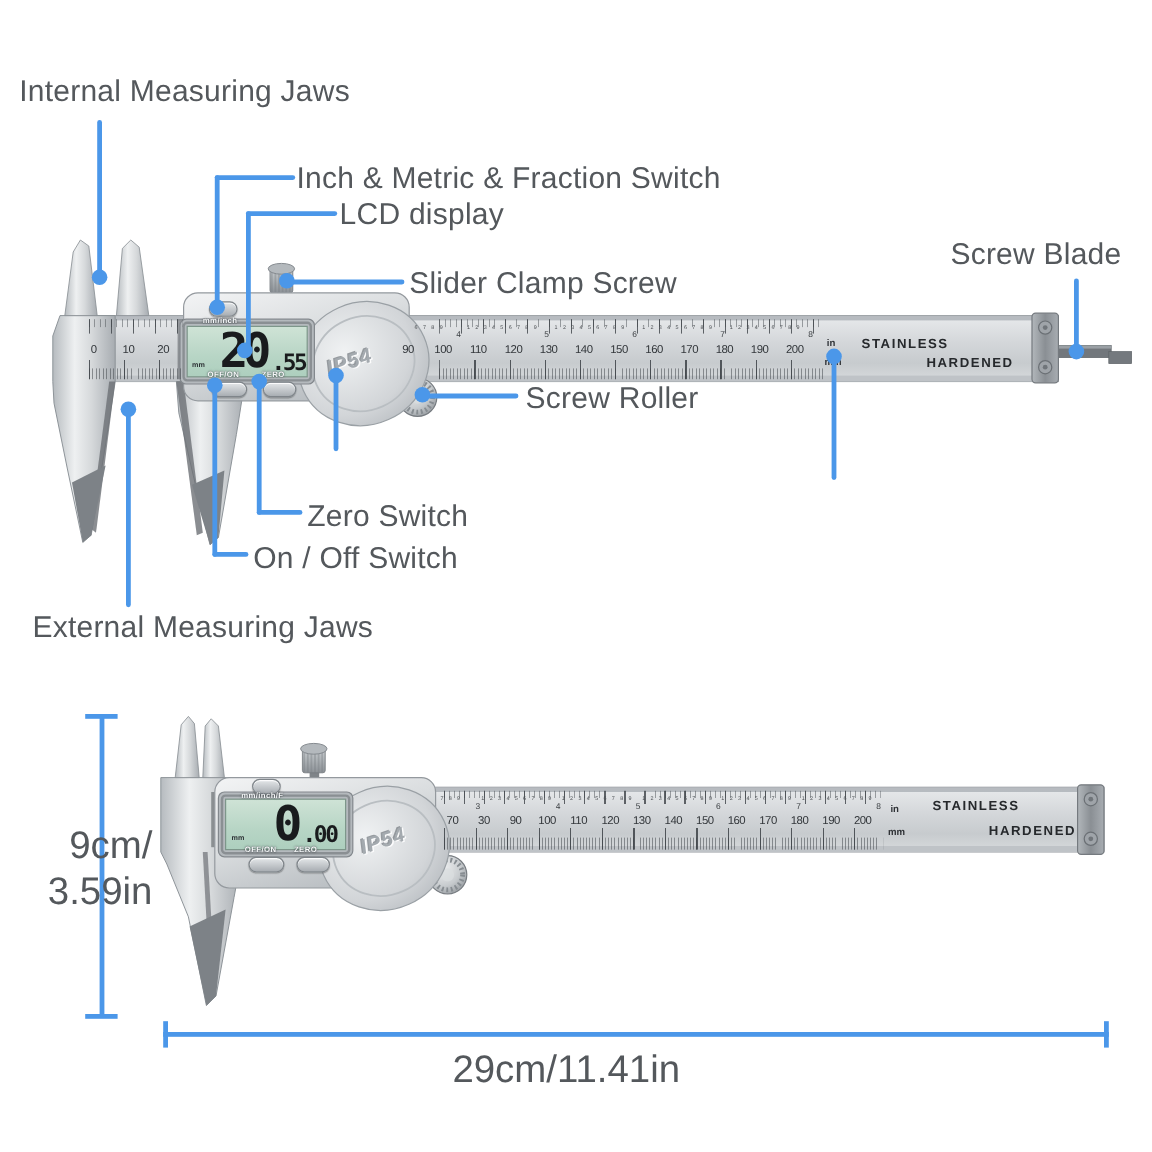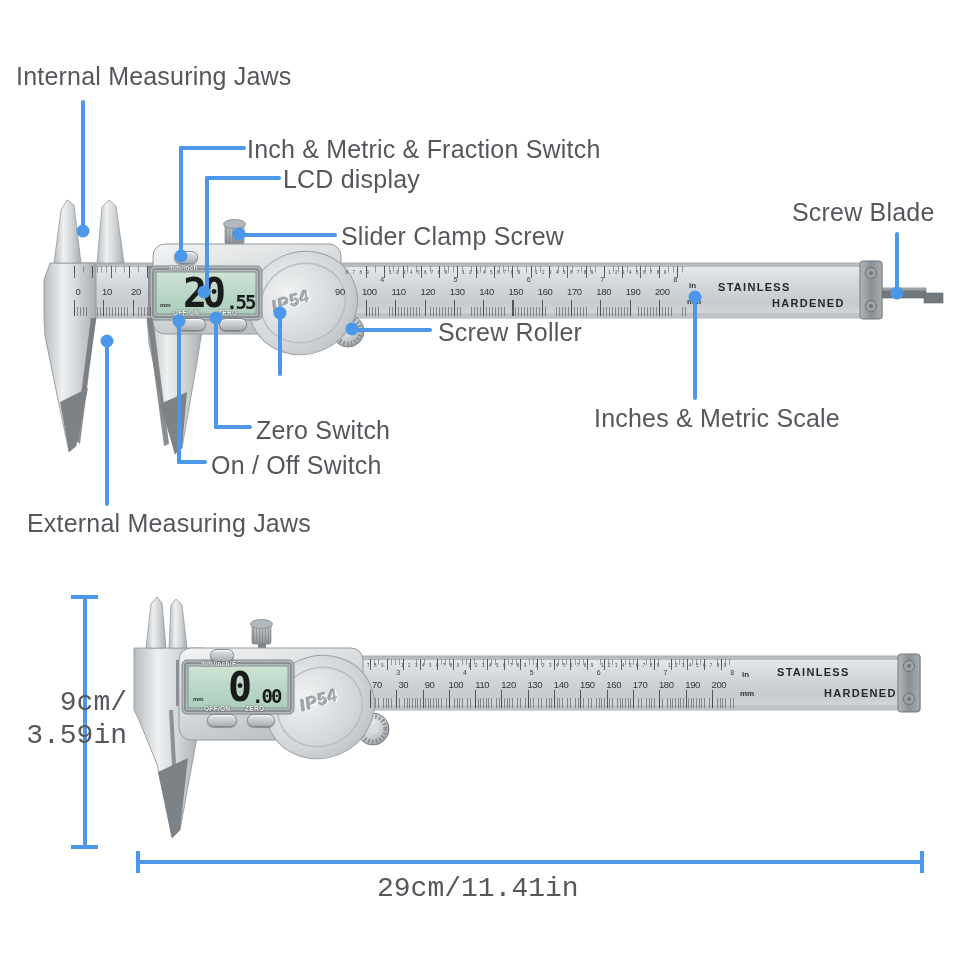--- a/index.html
+++ b/index.html
@@ -10,21 +10,21 @@
 
   
   .lbl{position:absolute;font-size:25px;color:var(--ink);white-space:nowrap;letter-spacing:.2px;}
   .cl{position:absolute;background:var(--blue);border-radius:2px;}
   .cl.v{width:3.5px;} .cl.h{height:3.5px;}
   .dot{position:absolute;width:13px;height:13px;border-radius:50%;background:var(--blue);
        transform:translate(-50%,-50%);}
 
   
   .dim{position:absolute;background:var(--blue);}
-  .dimlbl{position:absolute;font-size:28px;color:var(--ink);white-space:nowrap;font-family:Liberation Mono, monospace;}
+  .dimlbl{position:absolute;font-size:32px;color:var(--ink);white-space:nowrap;}
 
   
   .numrow,.inchrow{position:absolute;left:0;width:960px;height:12px;color:#33373b;pointer-events:none;}
   .numrow{font-size:9.5px;} .inchrow{font-size:7px;color:#3c4044;}
   .numrow span,.inchrow span{position:absolute;transform:translateX(-50%);letter-spacing:-.4px;}
   .tiny{position:absolute;transform:translateX(-50%);font-size:4.5px;letter-spacing:1.6px;
         color:#4a4e52;white-space:nowrap;}
   .ticks{position:absolute;}
   .mmticks{background-image:
       repeating-linear-gradient(90deg,rgba(60,65,70,.85) 0 1px,transparent 1px 29.3px),
@@ -337,21 +337,20 @@
   <div class="cl v" style="left:895px;top:232px;height:60px"></div>
   <div class="dot" style="left:897px;top:293px"></div>
 
   <div class="lbl" style="left:438px;top:318px">Screw Roller</div>
   <div class="cl h" style="left:356px;top:328px;width:76px"></div>
   <div class="dot" style="left:352px;top:329px"></div>
 
   <div class="cl v" style="left:278px;top:315px;height:61px"></div>
   <div class="dot" style="left:280px;top:313px"></div>
 
-  <div class="lbl" style="left:594px;top:404px">Inches &amp; Metric Scale</div>
   <div class="cl v" style="left:693px;top:300px;height:100px"></div>
   <div class="dot" style="left:695px;top:297px"></div>
 
   <div class="lbl" style="left:256px;top:416px">Zero Switch</div>
   <div class="cl v" style="left:214px;top:321px;height:108px"></div>
   <div class="cl h" style="left:214px;top:425px;width:38px"></div>
   <div class="dot" style="left:216px;top:318px"></div>
 
   <div class="lbl" style="left:211px;top:451px">On / Off Switch</div>
   <div class="cl v" style="left:177px;top:323px;height:141px"></div>

